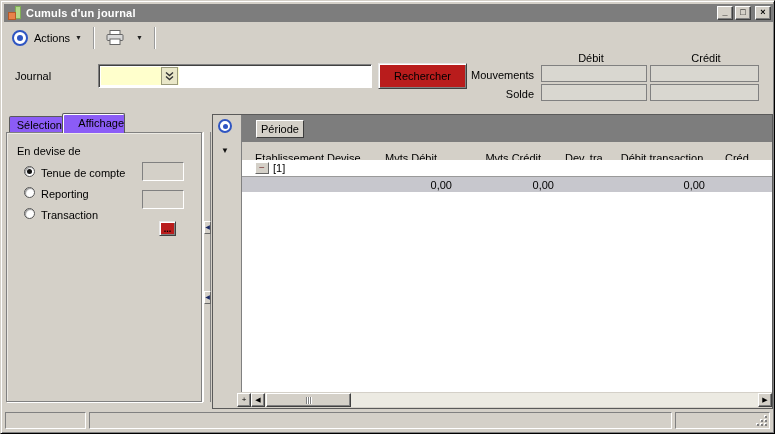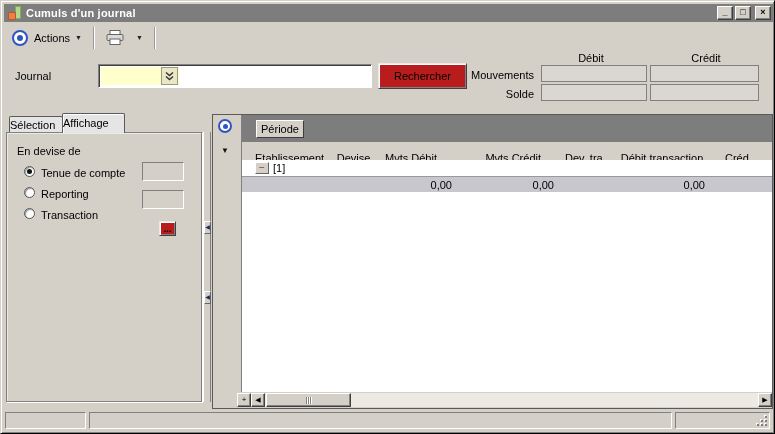--- a/index.html
+++ b/index.html
@@ -38,22 +38,22 @@
   .combo-edit { position:absolute; left:2px; top:2px; width:78px; height:18px; background:#ffffcc; border:none; outline:none;
     font-family:"Liberation Sans",sans-serif; font-size:11px; padding:2px 20px 2px 3px; }
   .combo-btn { position:absolute; left:62px; top:2px; width:17px; height:18px; background:#e9e7c8;
     border:1px solid #9a9a7a; display:flex; align-items:center; justify-content:center; }
   .btn { background:#b91c1c; border:1px solid; border-color:#e8e8e8 #404040 #404040 #e8e8e8;
     box-shadow: inset 1px 1px 0 #fff, inset -1px -1px 0 #808080; text-align:center; cursor:default; }
   .search-btn { position:absolute; left:377px; top:62px; width:89px; height:26px; font-size:11px; }
   .amount-field { position:absolute; height:17px; background:#d9d7d0; border:1px solid #808080; }
 
   
-  .tab { position:absolute; background:#e5e5e5; border:1px solid #5a5a5a; border-bottom:none;
-    border-radius:2px 2px 0 0; text-align:left; cursor:default; }
+  .tab { position:absolute; background:#8b5cf6; border:1px solid #5a5a5a; border-bottom:none;
+    border-radius:2px 2px 0 0; text-align:right; cursor:default; }
   .tab.inactive { left:8px; top:115px; width:54px; height:17px; line-height:16px; z-index:2; }
   .tab.active { left:61px; top:112px; width:63px; height:20px; line-height:19px; z-index:4; box-shadow: inset 1px 1px 0 #fff; }
   .panel { position:absolute; left:5px; top:131px; width:196px; height:270px; background:#d4d0c8;
     border:1px solid #808080; box-shadow: 1px 1px 0 #fff, inset 1px 1px 0 #eceae4; z-index:3; }
   .radio { width:11px; height:11px; border-radius:50%; background:#fff; border:1px solid #555;
     box-shadow: inset 1px 1px 1px rgba(0,0,0,.4); position:absolute; left:17px; }
   .radio.checked::after { content:""; position:absolute; left:2px; top:2px; width:5px; height:5px; background:#111; border-radius:50%; }
   .panel-field { position:absolute; left:135px; width:42px; height:19px; background:#d4d0c8; border:1px solid;
     border-color:#808080 #fff #fff #808080; font-family:"Liberation Sans",sans-serif; font-size:11px; padding:1px 3px; outline:none; }
   .more-btn { position:absolute; left:157px; top:219px; width:17px; height:15px; font-weight:bold; font-size:9px; line-height:10px; }
@@ -70,21 +70,21 @@
   .grid-bullseye { position:absolute; left:5px; top:4px; width:14px; height:14px; border:2px solid #2f55c2; border-radius:50%; background:#fff; }
   .grid-bullseye::after { content:""; position:absolute; inset:2.5px; background:#2f55c2; border-radius:50%; }
   .gutter-marker { position:absolute; left:8px; top:31px; font-size:8px; color:#111; }
   .band { position:absolute; left:29px; top:0; right:0; height:27px; background:#7d7d7d; }
   .group-btn { position:absolute; left:14px; top:5px; width:48px; height:18px; background:#d4d0c8;
     border:1px solid; border-color:#fff #3d3d3d #3d3d3d #fff; font-size:11px; line-height:16px; text-align:center; }
   .grid-row { position:absolute; left:29px; right:0; display:grid;
     grid-template-columns:82px 56px 74px 102px 63px 88px 1fr; align-items:center; }
   .hdr-row { top:27px; height:33px; background:#d4d0c8; border-bottom:1px solid #808080; }
   .hdr-cell { font-size:11px; white-space:nowrap; overflow:hidden; cursor:default; }
-  .c0 { padding-left:13px; } .c1 { padding-left:3px;text-align:center; }
+  .c0 { padding-left:13px; } .c1 { padding-left:3px; }
   .c2 { text-align:right; padding-right:17px; } .c3 { text-align:right; padding-right:15px; }
   .c4 { padding-left:9px; text-overflow:ellipsis; } .c5 { text-align:center; padding-right:2px; }
   .c6 { padding-left:18px; }
   .group-row { top:45px; height:17px; background:#fff; border-bottom:1px solid #9a9a9a; display:flex; align-items:center; }
   .collapse-btn { width:14px; height:12px; margin-left:13px; background:#d4d0c8; border:1px solid;
     border-color:#fff #666 #666 #fff; font-size:10px; line-height:9px; text-align:center; color:#7a3535; }
   .group-label { margin-left:4px; font-size:11px; }
   .totals-row { top:62px; height:15px; background:#c7c7cd; font-size:11px; }
   .tot-cell { text-align:right; padding-right:2px; white-space:nowrap; }
   .grid-body { position:absolute; left:29px; top:77px; right:0; bottom:16px; background:#fff; }

